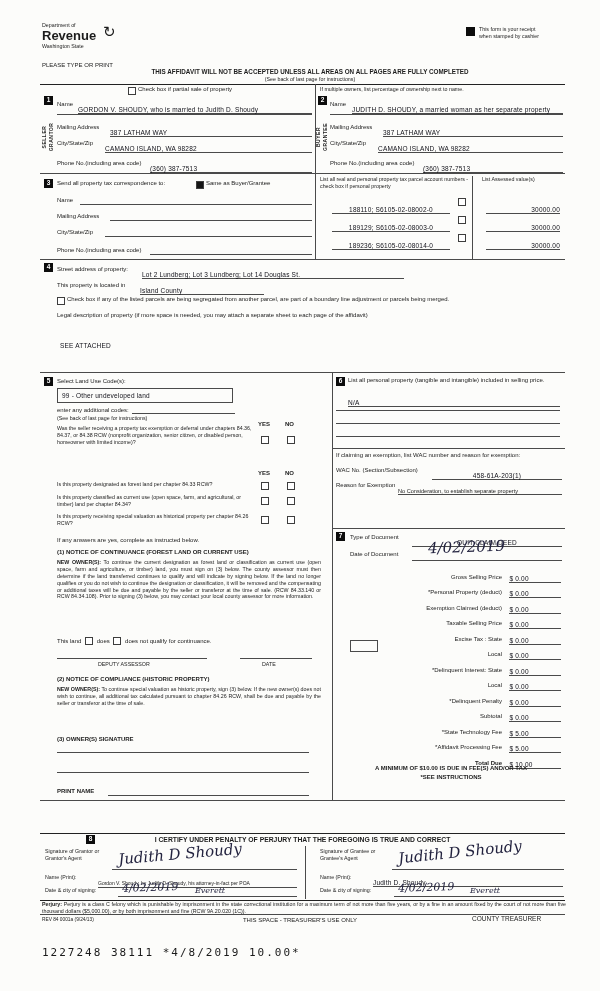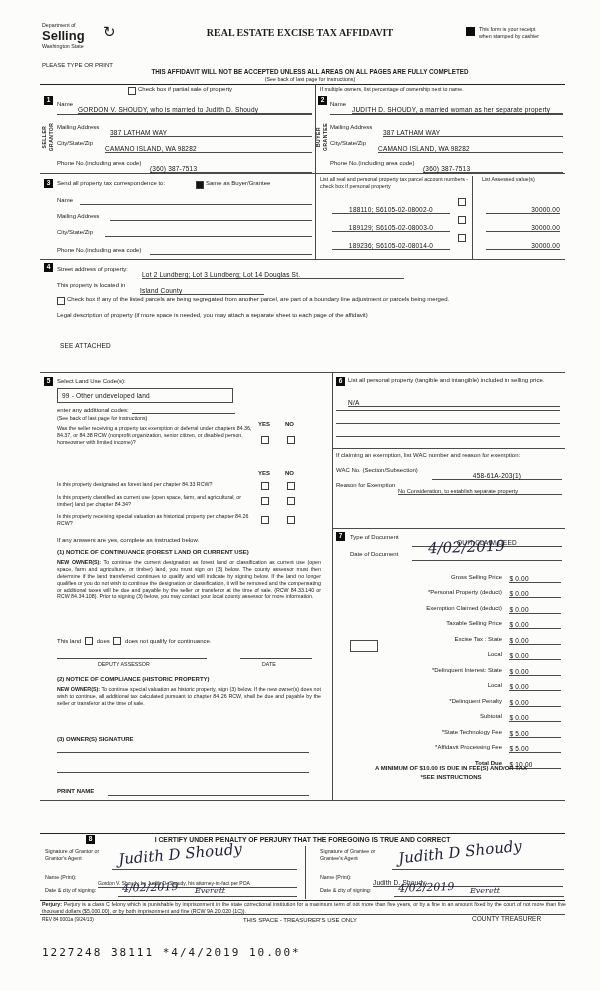--- a/index.html
+++ b/index.html
@@ -31,26 +31,25 @@
          text-align:center;line-height:1.3;letter-spacing:.5px}
   .codebox{position:absolute;border:1px solid #4a4a4a;display:flex;align-items:center;padding-left:4px}
 </style>
 </head>
 <body>
 
 <div class="page">
 
   <div class="a" style="left:42px;top:22px">
     <div class="f5">Department of</div>
-    <div class="b" style="font-size:13px;line-height:1.05">Selling</div>
+    <div class="b" style="font-size:13px;line-height:1.05">Revenue</div>
     <div class="f5">Washington State</div>
   </div>
   <div class="a" style="left:103px;top:24px;font-size:15px;line-height:1">↻</div>
 
-  <div class="a serif b c" style="left:150px;top:27px;width:300px;font-size:10px">REAL ESTATE EXCISE TAX AFFIDAVIT</div>
 
   <div class="a" style="left:466px;top:27px;width:9px;height:9px;background:#0c0c0c"></div>
   <div class="a f5" style="left:479px;top:26px;width:92px">
     <div>This form is your receipt</div>
     <div>when stamped by cashier</div>
   </div>
 
   <div class="a f6" style="left:42px;top:62px">PLEASE TYPE OR PRINT</div>
   <div class="a b c" style="left:80px;top:68px;width:460px;font-size:6.3px">THIS AFFIDAVIT WILL NOT BE ACCEPTED UNLESS ALL AREAS ON ALL PAGES ARE FULLY COMPLETED</div>
   <div class="a c f5" style="left:80px;top:76px;width:460px">(See back of last page for instructions)</div>
@@ -347,15 +346,15 @@
 
   <div class="a f5" style="left:42px;top:901px;width:524px;text-align:justify">
     <span class="b">Perjury:</span>
     <span>Perjury is a class C felony which is punishable by imprisonment in the state correctional institution for a maximum term of not more than five years, or by a fine in an amount fixed by the court of not more than five thousand dollars ($5,000.00), or by both imprisonment and fine (RCW 9A.20.020 (1C)).</span>
   </div>
   <div class="line" style="left:40px;top:914px;width:525px"></div>
   <div class="a f48" style="left:42px;top:917px">REV 84 0001a (9/24/13)</div>
   <div class="a f6 c" style="left:150px;top:917px;width:300px">THIS SPACE - TREASURER'S USE ONLY</div>
   <div class="a f65" style="left:472px;top:915px">COUNTY TREASURER</div>
 
-  <div class="a mono" style="left:42px;top:946px;font-size:11px;letter-spacing:2px;color:#1a1a1a">1227248 38111 *4/4/2019 10.00*</div>
+  <div class="a mono" style="left:42px;top:946px;font-size:11px;letter-spacing:2px;color:#1a1a1a">1227248 38111 *4/8/2019 10.00*</div>
 
 </div>
 
 </body></html>

